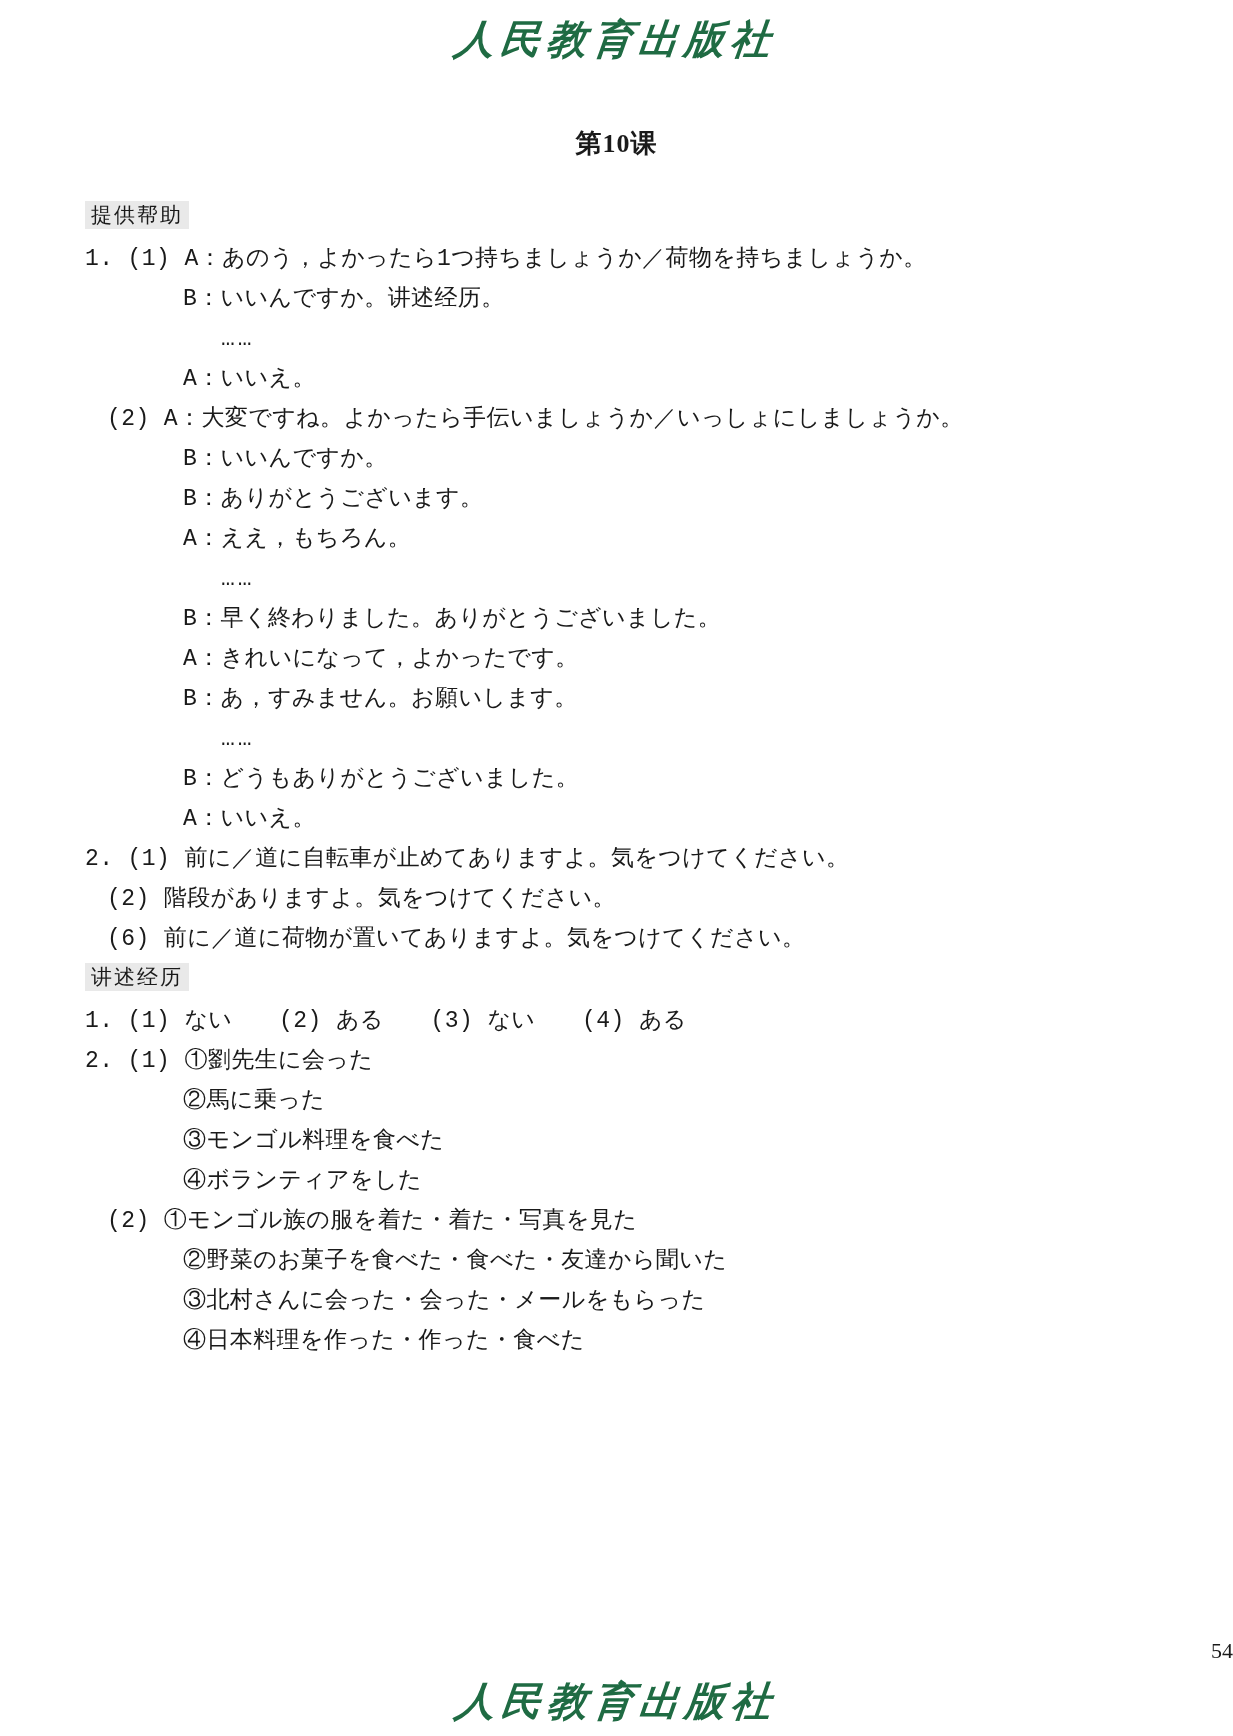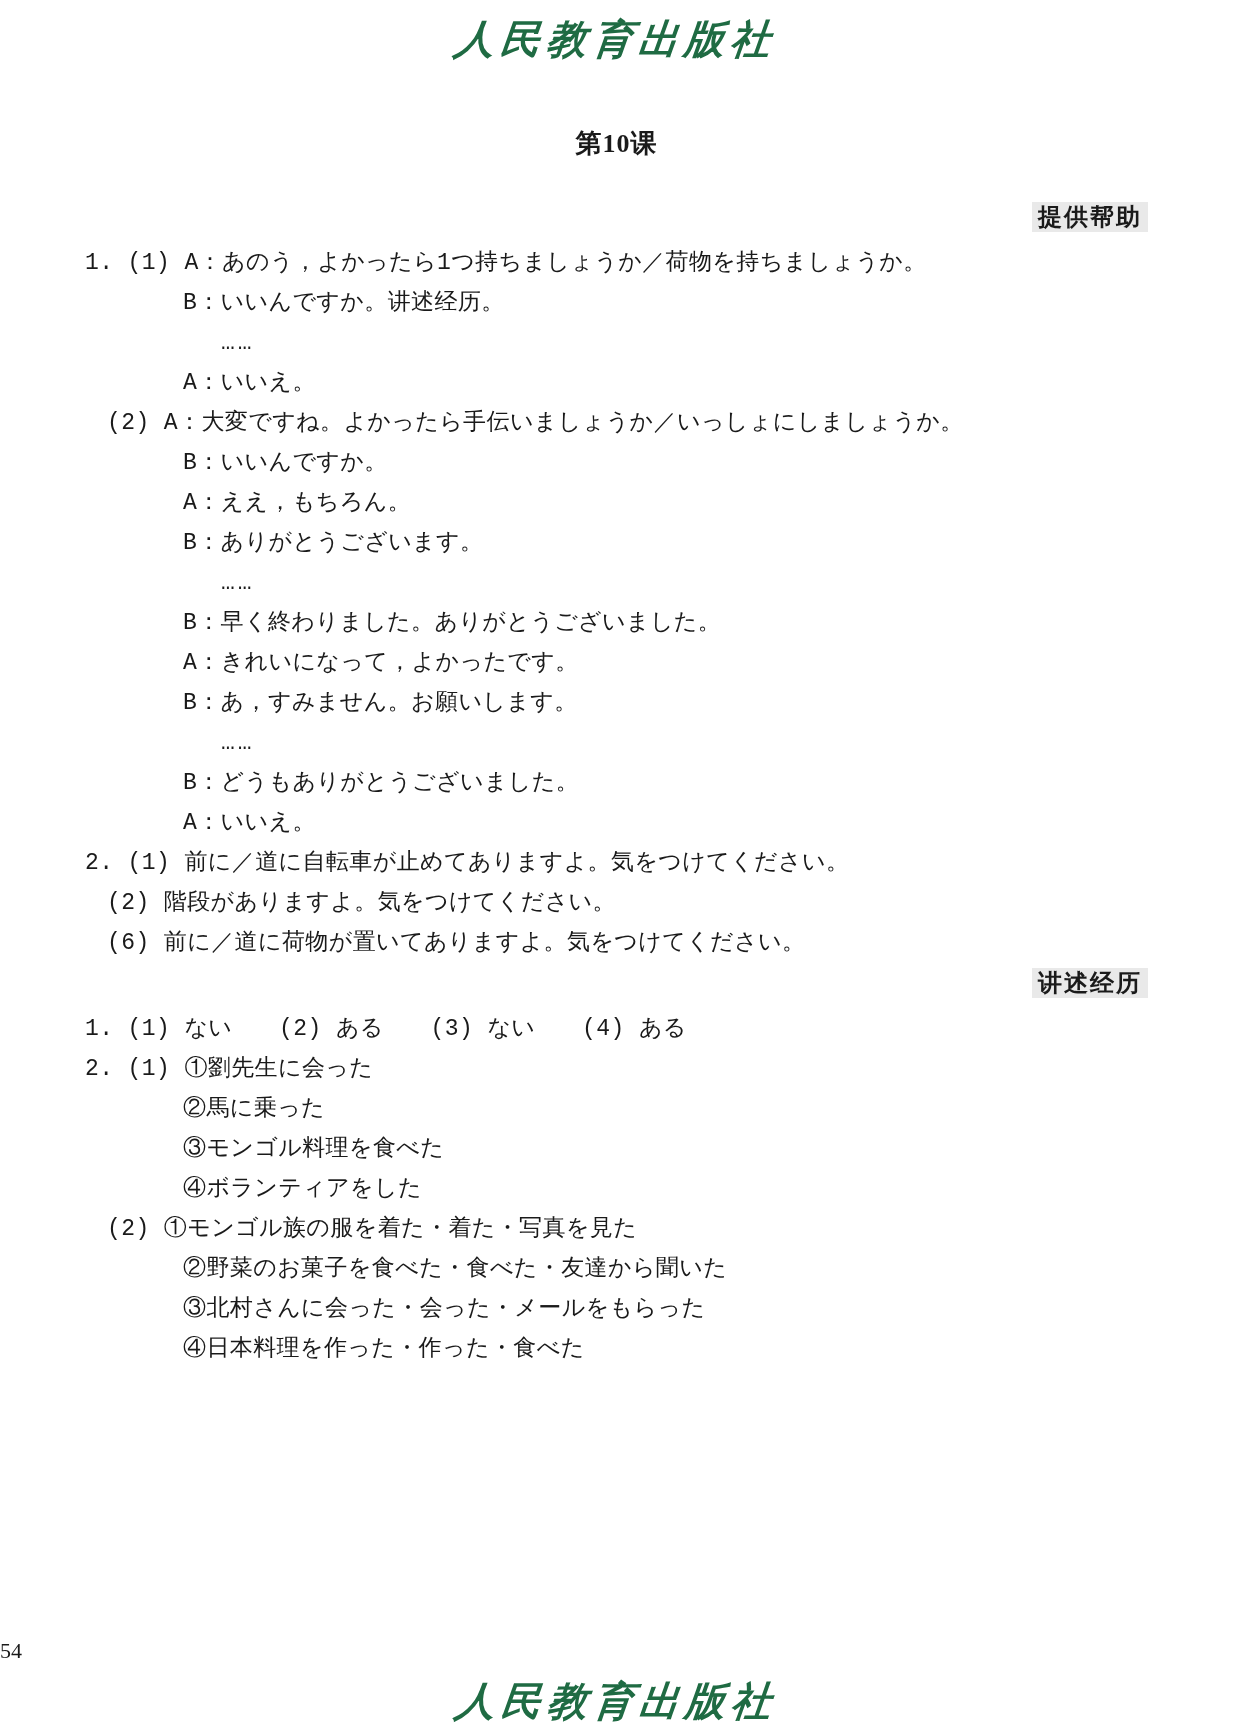--- a/index.html
+++ b/index.html
@@ -53,23 +53,23 @@
   .lesson-title {
     text-align: center;
     font-size: 26px;
     font-weight: 700;
     margin-top: 62px;
     letter-spacing: 1px;
   }
 
   
   .section-heading {
-    text-align: right;
-    font-size: 24px;
-    font-weight: 700;
+    text-align: left;
+    font-size: 21px;
+    font-weight: 400;
     margin-top: 40px;
     margin-bottom: 10px;
     letter-spacing: 2px;
   }
   .section-heading span {
     background: #e9e9e9;
     padding: 2px 6px;
   }
 
   
@@ -90,21 +90,21 @@
   .dots {
     letter-spacing: 3px;
   }
 
   
   .page-number {
     position: absolute;
     left: 0;
     right: 0;
     bottom: 72px;
-    text-align: left;
+    text-align: right;
     font-size: 22px;
   }
 </style>
 </head>
 <body>
 
 <div class="page">
 
   <div class="logo logo-top">人民教育出版社</div>
 
@@ -113,22 +113,22 @@
   <div class="section-heading">
     <span>提供帮助</span>
   </div>
   <div class="lines">
     <div class="line i0">1. (1) A：あのう，よかったら1つ持ちましょうか／荷物を持ちましょうか。</div>
     <div class="line i3">B：いいんですか。讲述经历。</div>
     <div class="line i4 dots">……</div>
     <div class="line i3">A：いいえ。</div>
     <div class="line i1">(2) A：大変ですね。よかったら手伝いましょうか／いっしょにしましょうか。</div>
     <div class="line i3">B：いいんですか。</div>
+    <div class="line i3">B：ありがとうございます。</div>
     <div class="line i3">A：ええ，もちろん。</div>
-    <div class="line i3">B：ありがとうございます。</div>
     <div class="line i4 dots">……</div>
     <div class="line i3">B：早く終わりました。ありがとうございました。</div>
     <div class="line i3">A：きれいになって，よかったです。</div>
     <div class="line i3">B：あ，すみません。お願いします。</div>
     <div class="line i4 dots">……</div>
     <div class="line i3">B：どうもありがとうございました。</div>
     <div class="line i3">A：いいえ。</div>
     <div class="line i0">2. (1) 前に／道に自転車が止めてありますよ。気をつけてください。</div>
     <div class="line i1">(2) 階段がありますよ。気をつけてください。</div>
     <div class="line i1">(6) 前に／道に荷物が置いてありますよ。気をつけてください。</div>

